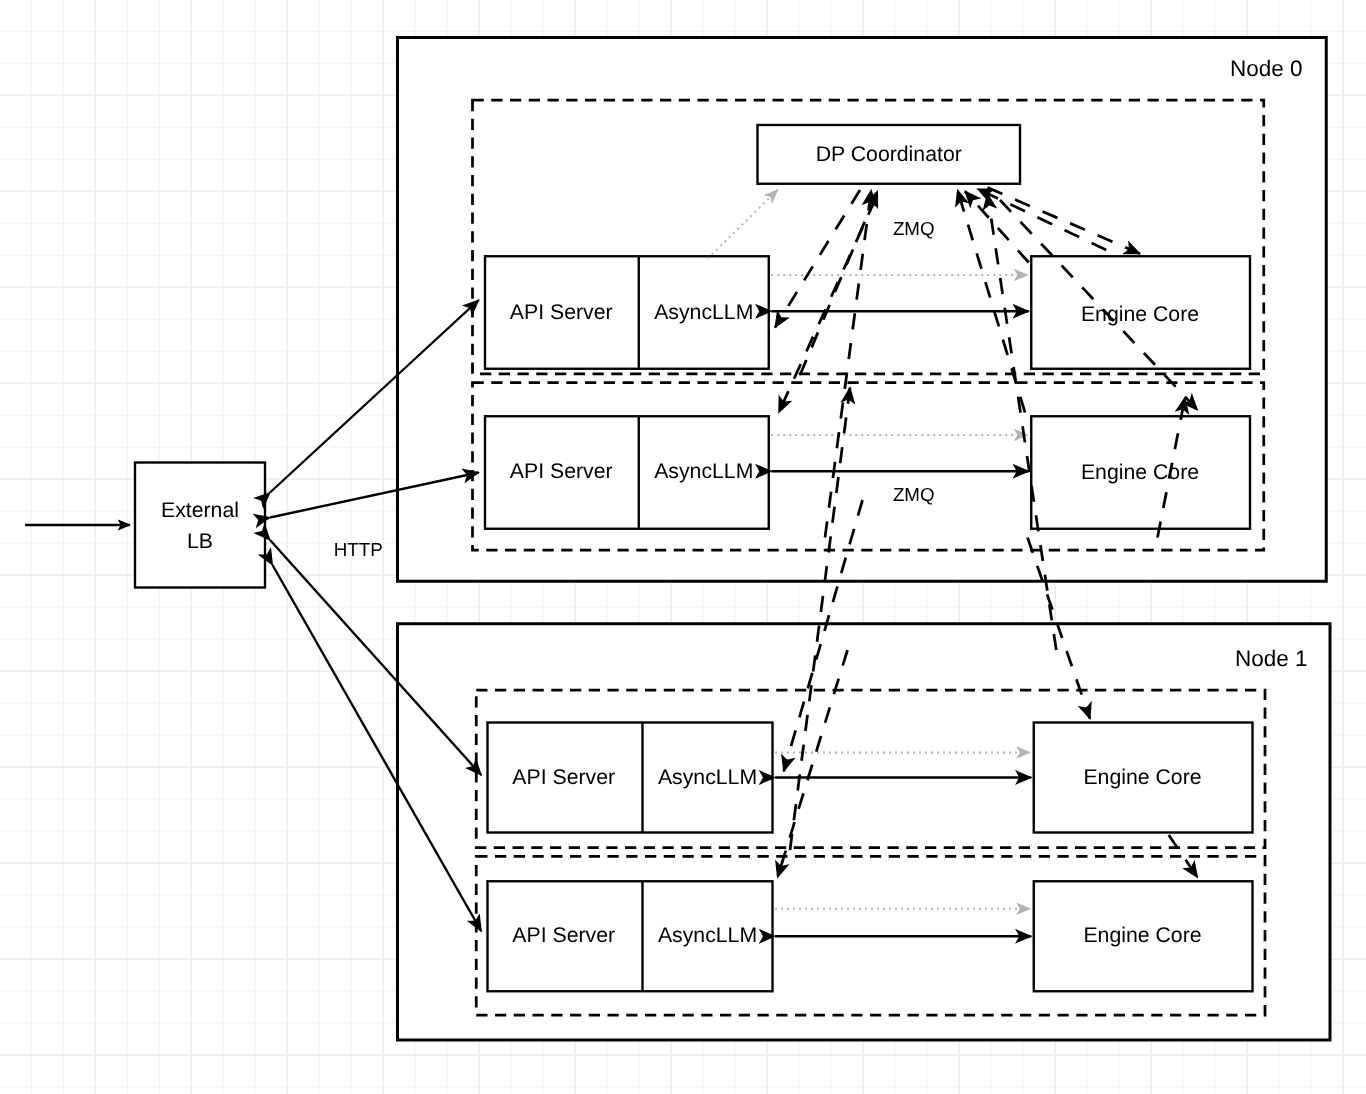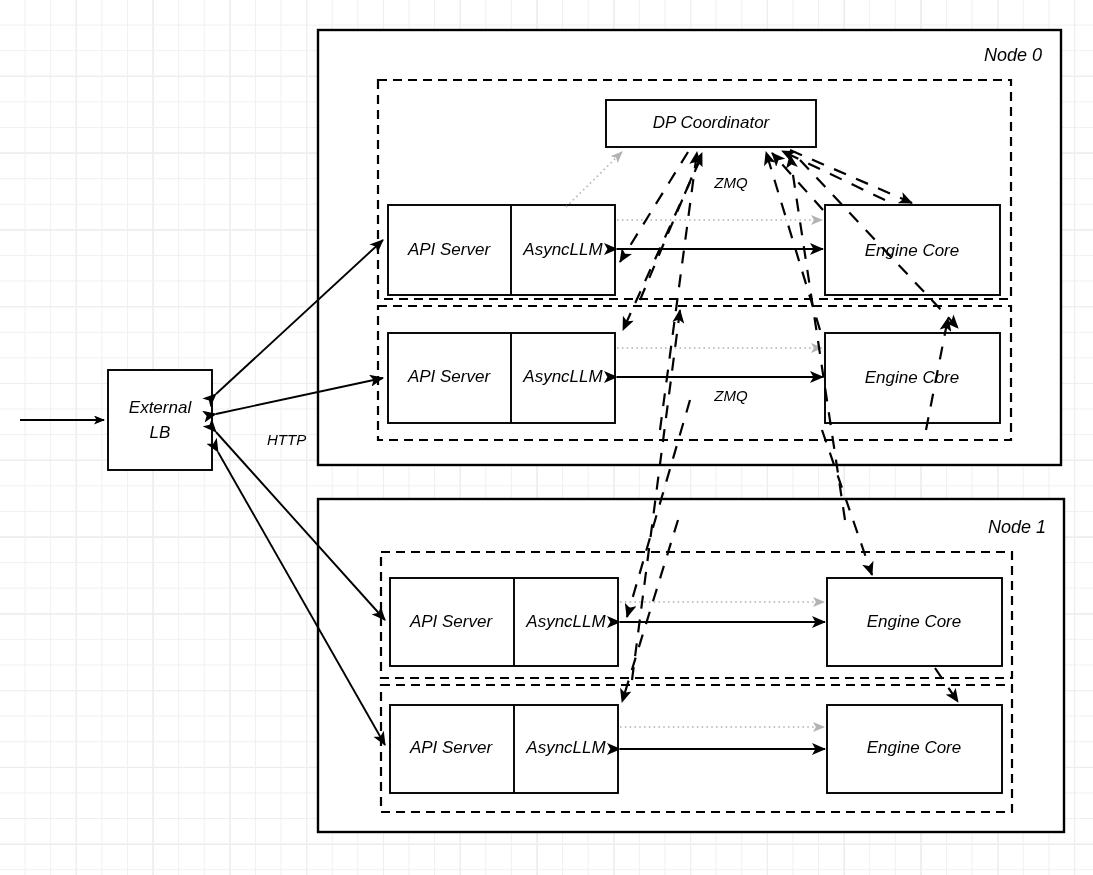--- a/index.html
+++ b/index.html
@@ -14,21 +14,20 @@
     overflow: hidden;
     background-color: #ffffff;
     background-image:
       linear-gradient(to right, #f0f0f0 1px, transparent 1px),
       linear-gradient(to bottom, #f0f0f0 1px, transparent 1px),
       linear-gradient(to right, #e0e0e0 1px, transparent 1px),
       linear-gradient(to bottom, #e0e0e0 1px, transparent 1px);
     background-size: 25.6px 25.6px, 25.6px 25.6px, 76.8px 76.8px, 76.8px 76.8px;
     background-position: -1px -1px, -1px -1px, -1px -1px, -1px -1px;
     font-family: "Liberation Sans", sans-serif;
-    font-style: italic;
   }
   svg#diagram {
     position: absolute;
     top: 0;
     left: 0;
     width: 1093px;
     height: 875px;
   }
   .node-box {
     fill: #ffffff;

